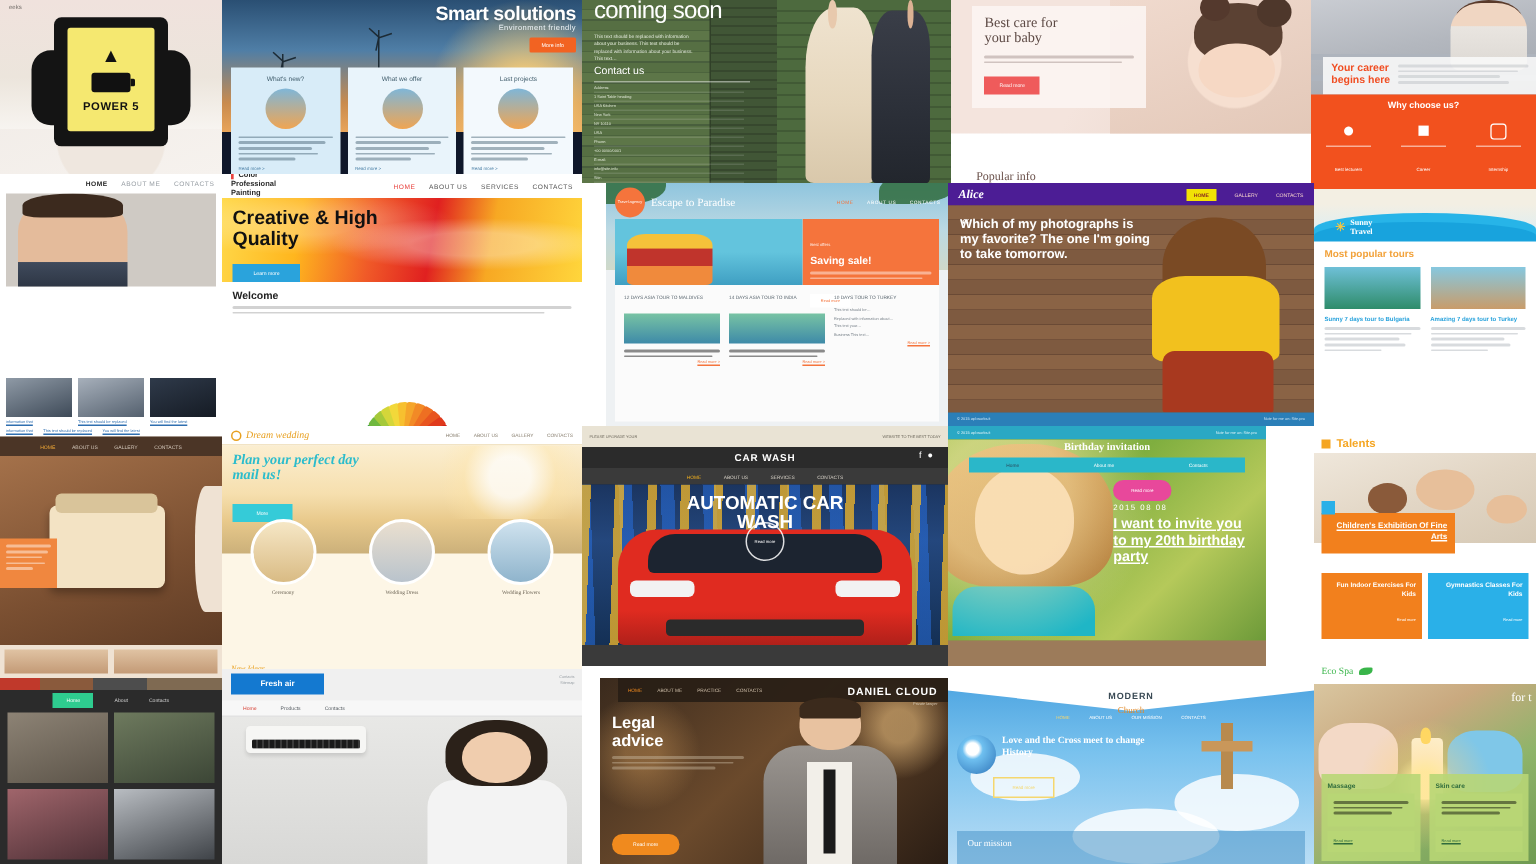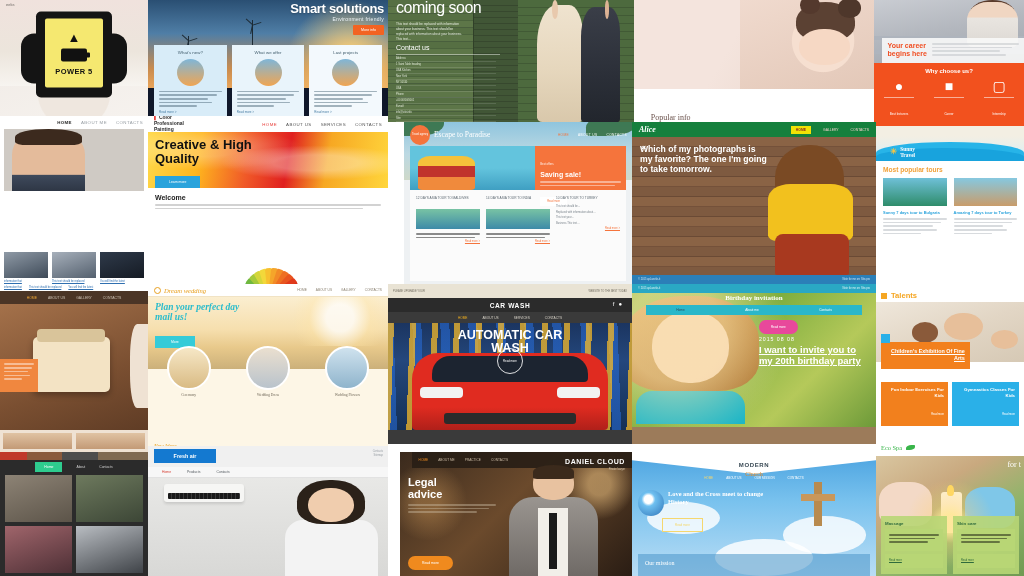--- a/index.html
+++ b/index.html
@@ -190,21 +190,21 @@
   .t-para .tri { display:flex; gap:6px; padding:6px; }
   .t-para .tri > div { flex:1; }
   .t-para .tri h5 { font-size:3.2px; color:#5b6770; font-weight:normal; text-transform:uppercase; line-height:1.35; min-height:9px; }
   .t-para .tri .img { height:20px; background:linear-gradient(180deg,#78c3a4,#3e8aa8); margin:4px 0 4px; }
   .t-para .tri .rm { font-size:2.6px; color:#f5743c; text-decoration:underline; text-align:right; }
   .t-para .bul { font-size:2.6px; color:#7b848c; }
   .t-para .bul i { display:block; margin-bottom:2.5px; font-style:normal; }
 
   
   .t-alice { background:#7a5438; }
-  .t-alice .bar { position:absolute; left:0; right:0; top:0; height:15px; background:#15803d; display:flex; align-items:center; padding:0 7px; }
+  .t-alice .bar { position:absolute; left:0; right:0; top:0; height:15px; background:#4c1d95; display:flex; align-items:center; padding:0 7px; }
   .t-alice .brand { font-family:"Liberation Serif", serif; font-style:italic; font-weight:bold; color:#fff; font-size:8px; }
   .t-alice .nav { margin-left:auto; color:#f2cfcb; font-size:3.4px; display:flex; gap:12px; align-items:center;}
   .t-alice .nav .on { background:#f2e205; color:#8a2b1f; padding:2px 5px; font-weight:bold; }
   .t-alice .hero { position:absolute; left:0; right:0; top:15px; bottom:9px; overflow:hidden;
      background:repeating-linear-gradient(180deg,#8a6345 0 9px,#74513a 9px 10px,#7e5a40 10px 19px,#6a4a35 19px 20px); }
   .t-alice .q { position:absolute; left:8px; top:8px; width:52%; color:#fff; font-size:8.6px; font-weight:bold; line-height:1.16; }
   .t-alice .qm { position:absolute; left:9px; top:6px; color:#fff; font-size:12px; font-family:"Liberation Serif", serif; }
   .t-alice .girl { position:absolute; right:2%; bottom:0; width:46%; height:94%; }
   .t-alice .girl .hair{ position:absolute; left:14%; top:0; width:62%; height:52%; background:#7a4a24; border-radius:48% 48% 38% 38%; }
   .t-alice .girl .top { position:absolute; left:8%; top:30%; width:76%; height:44%; background:#f2c11e; border-radius:26% 26% 10% 10%; }
@@ -553,20 +553,29 @@
       </div>
   </div>
 
   <div class="tile t-baby" style="left:634px;top:0;width:240px;height:122px">
     <div class="hero"></div>
     <div class="babyimg">
       <div class="hat"></div>
       <div class="pom1"></div>
       <div class="pom2"></div>
       <div class="face"></div>
+    </div>
+    <div class="panel">
+      <h1>Best care for</h1>
+      <h1>your baby</h1>
+      <div class="p tiny lines">
+          <i></i>
+          <i></i>
+        </div>
+      <div class="rm btn">Read more</div>
     </div>
     <div class="pop">Popular info</div>
   </div>
 
   <div class="tile t-edu" style="left:874px;top:0;width:150px;height:126px">
     <div class="photo">
       <div class="step" style="left:0;top:46%;right:0;height:4px"></div>
       <div class="step" style="left:0;top:64%;right:0;height:4px"></div>
       <div class="girlhair"></div>
       <div class="girl"></div>
@@ -881,21 +890,21 @@
     <div class="car">
       <div class="wind"></div>
       <div class="lamp l"></div>
       <div class="lamp r"></div>
       <div class="grill"></div>
     </div>
     <div class="rm">Read more</div>
     <div class="btm"></div>
   </div>
 
-  <div class="tile t-bday" style="left:632px;top:284px;width:244px;height:160px">
+  <div class="tile t-bday" style="left:632px;top:284px;width:212px;height:160px">
     <div class="top">
       <span>© 2015 apl-works.it</span>
       <span>Note for me on: Site.pro</span>
     </div>
     <div class="scene">
       <div class="girl">
         <div class="hair"></div>
         <div class="face"></div>
         <div class="dress"></div>
       </div>

